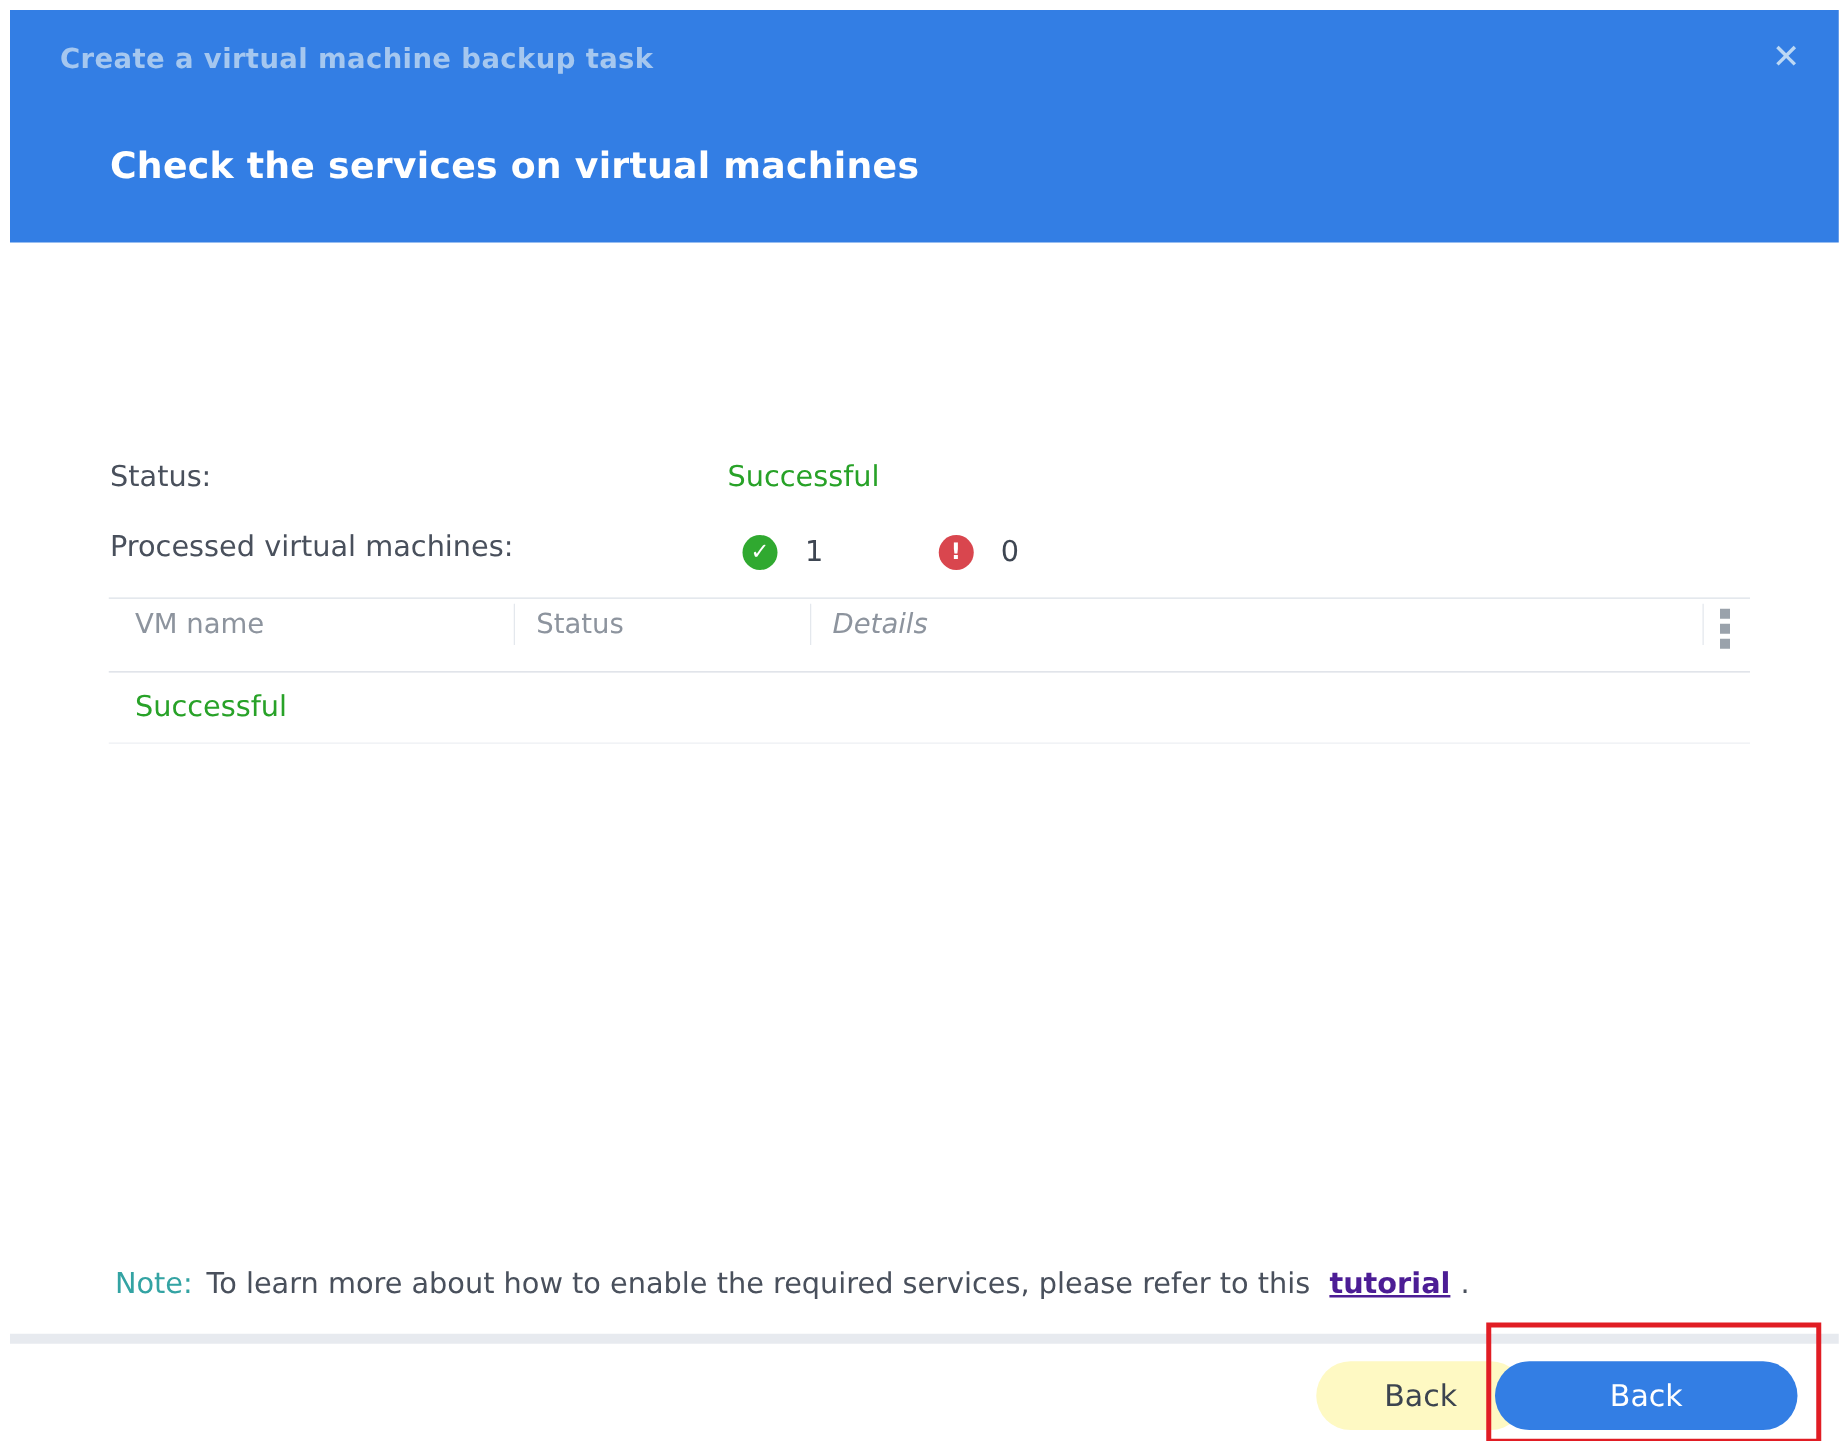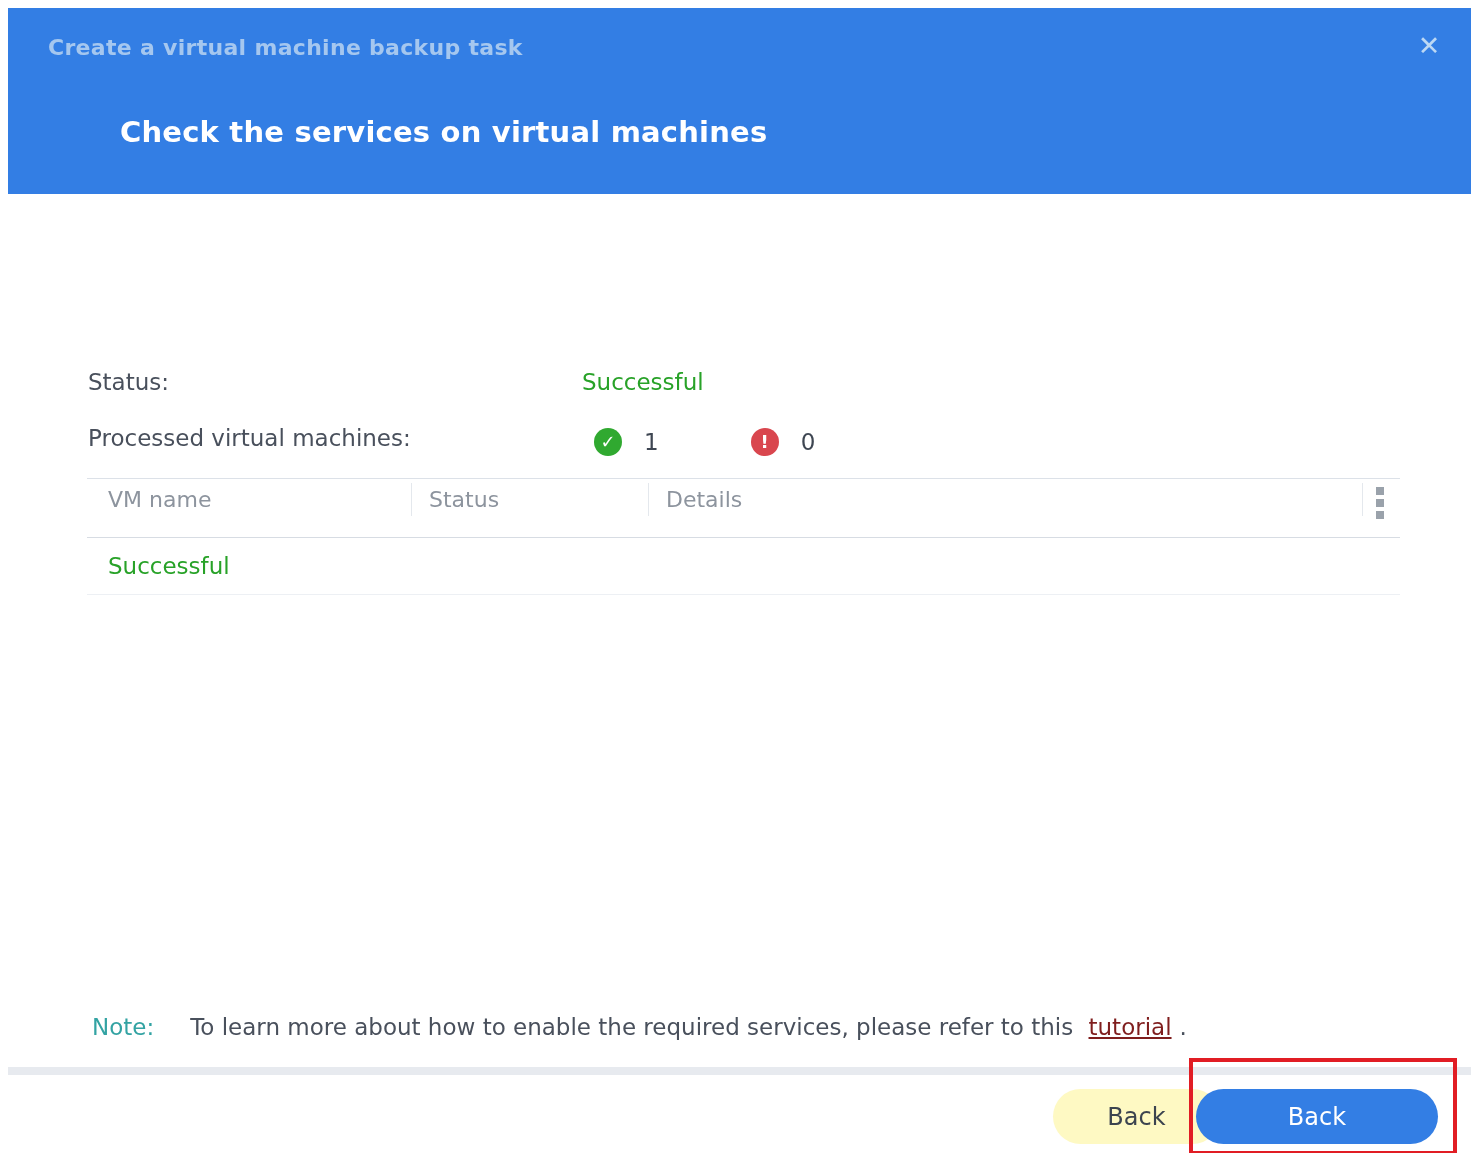--- a/index.html
+++ b/index.html
@@ -20,21 +20,21 @@
     font-size:22px; font-weight:bold; color:#a5c7ef; letter-spacing:0.3px;
   }
   .close-btn {
     position:absolute; left:1400px; top:16px; width:42px; height:42px;
     display:flex; align-items:center; justify-content:center;
     color:#bcd8f4; font-size:27px; font-weight:bold; cursor:pointer;
     line-height:1;
   }
   .page-title {
     position:absolute; left:76px; top:103px;
-    font-size:29px; font-weight:bold; color:#ffffff; letter-spacing:0.2px;margin-left:32px;
+    font-size:29px; font-weight:bold; color:#ffffff; letter-spacing:0.2px;
   }
 
   
   .description {
     position:absolute; left:76px; top:246px; width:1240px;
     font-size:23px; line-height:41px; color:#49505c;
   }
   .status-label   { position:absolute; left:76px;  top:357px; font-size:23px; color:#49505c; }
   .status-value   { position:absolute; left:570px; top:357px; font-size:23px; color:#28a228; }
   .processed-label{ position:absolute; left:76px;  top:413px; font-size:23px; color:#49505c; }
@@ -58,38 +58,38 @@
   .thead {
     display:flex; height:60px; align-items:flex-start;
     border-top:1px solid #dce1e8; border-bottom:1px solid #d7dce3;
   }
   .th {
     display:flex; align-items:center; padding-left:17px;
     font-size:22px; color:#8d949e; border-right:1px solid #e4e8ed;
   }
   .th.col-vm      { width:321px; }
   .th.col-status  { width:237px; }
-  .th.col-details { flex:1; }
+  .th.col-details { flex:1;font-style:italic; }
   .th.col-kebab   { width:33px; border-right:none; padding:0;
                     align-items:center; justify-content:center; }
   .kebab { display:flex; flex-direction:column; gap:4px; cursor:pointer; }
   .kebab i { width:5px; height:5px; background:#9aa2ab; display:block; }
   .trow {
     display:flex; height:57px; align-items:center;
     border-bottom:1px solid #edf0f4; font-size:23px; cursor:pointer;
   }
   .td { padding-left:17px; }
   .td.col-vm      { width:321px; color:#3c444f; }
   .td.col-status  { width:237px; color:#28a228; }
   .td.col-details { flex:1; color:#3c444f; }
 
   
   .note-line { position:absolute; left:76px; top:1002px; font-size:23px; color:#49505c; }
-  .note-label { color:#33a3a3; margin-right:28px; }
-  .note-link { color:#7f1d1d; text-decoration:underline; cursor:pointer; }
+  .note-label { color:#33a3a3; margin-right:3px; }
+  .note-link { color:#4c1d95; text-decoration:underline; cursor:pointer;font-weight:bold; }
 
   
   .footer-divider {
     position:absolute; left:0; top:1059px; width:1475px; height:2px;
     background:#e7eaef;
   }
   .btn {
     position:absolute; top:1081px; height:55px; border:none; cursor:pointer;
     border-radius:28px; font-size:24px;
     font-family:"DejaVu Sans","Liberation Sans",sans-serif;

